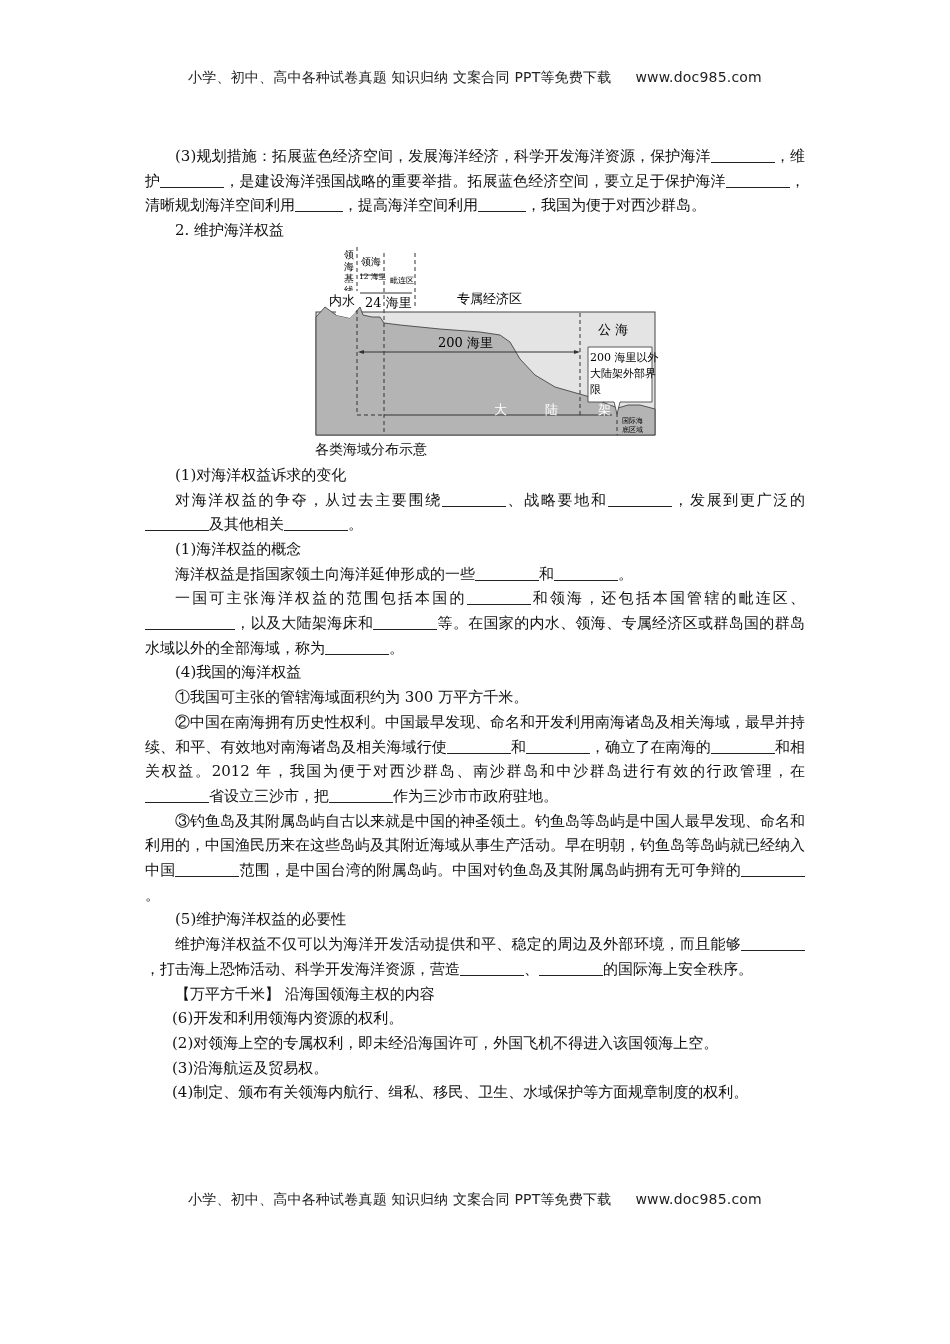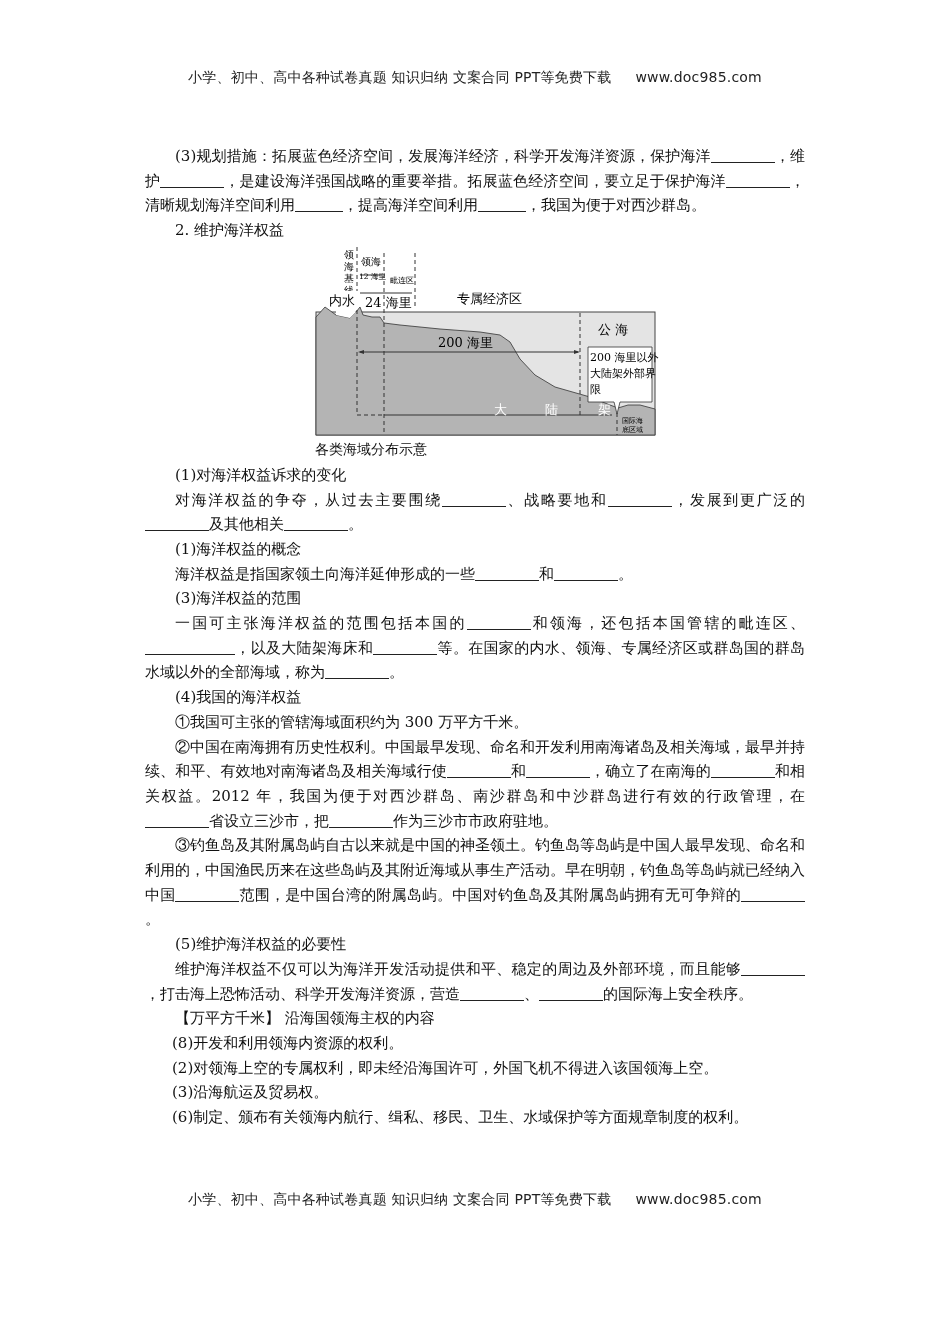--- a/index.html
+++ b/index.html
@@ -93,40 +93,39 @@
   </div>
 
   <p class="p">(1)对海洋权益诉求的变化</p>
   <p class="p">
     <span>对海洋权益的争夺，从过去主要围绕</span><span class="blank b64"></span><span>、战略要地和</span><span class="blank b64"></span><span>，发展到更广泛的</span><span class="blank b64"></span><span>及其他相关</span><span class="blank b64"></span><span>。</span>
   </p>
   <p class="p">(1)海洋权益的概念</p>
   <p class="p">
     <span>海洋权益是指国家领土向海洋延伸形成的一些</span><span class="blank b64"></span><span>和</span><span class="blank b64"></span><span>。</span>
   </p>
-  <p class="p">(3)海洋权益的范围</p>
   <p class="p">
     <span>一国可主张海洋权益的范围包括本国的</span><span class="blank b64"></span><span>和领海，还包括本国管辖的毗连区、</span><span class="blank b88"></span><span>，以及大陆架海床和</span><span class="blank b64"></span><span>等。在国家的内水、领海、专属经济区或群岛国的群岛水域以外的全部海域，称为</span><span class="blank b64"></span><span>。</span>
   </p>
   <p class="p">(4)我国的海洋权益</p>
   <p class="p">①我国可主张的管辖海域面积约为 300 万平方千米。</p>
   <p class="p">
     <span>②中国在南海拥有历史性权利。中国最早发现、命名和开发利用南海诸岛及相关海域，最早并持续、和平、有效地对南海诸岛及相关海域行使</span><span class="blank b64"></span><span>和</span><span class="blank b64"></span><span>，确立了在南海的</span><span class="blank b64"></span><span>和相关权益。2012 年，我国为便于对西沙群岛、南沙群岛和中沙群岛进行有效的行政管理，在</span><span class="blank b64"></span><span>省设立三沙市，把</span><span class="blank b64"></span><span>作为三沙市市政府驻地。</span>
   </p>
   <p class="p">
     <span>③钓鱼岛及其附属岛屿自古以来就是中国的神圣领土。钓鱼岛等岛屿是中国人最早发现、命名和利用的，中国渔民历来在这些岛屿及其附近海域从事生产活动。早在明朝，钓鱼岛等岛屿就已经纳入中国</span><span class="blank b64"></span><span>范围，是中国台湾的附属岛屿。中国对钓鱼岛及其附属岛屿拥有无可争辩的</span><span class="blank b64"></span><span>。</span>
   </p>
   <p class="p">(5)维护海洋权益的必要性</p>
   <p class="p">
     <span>维护海洋权益不仅可以为海洋开发活动提供和平、稳定的周边及外部环境，而且能够</span><span class="blank b64"></span><span>，打击海上恐怖活动、科学开发海洋资源，营造</span><span class="blank b64"></span><span>、</span><span class="blank b64"></span><span>的国际海上安全秩序。</span>
   </p>
   <p class="p guide-title">【万平方千米】    沿海国领海主权的内容</p>
   <div class="list">
-    <p class="p">(8)开发和利用领海内资源的权利。</p>
+    <p class="p">(6)开发和利用领海内资源的权利。</p>
     <p class="p">(2)对领海上空的专属权利，即未经沿海国许可，外国飞机不得进入该国领海上空。</p>
     <p class="p">(3)沿海航运及贸易权。</p>
-    <p class="p">(6)制定、颁布有关领海内航行、缉私、移民、卫生、水域保护等方面规章制度的权利。</p>
+    <p class="p">(4)制定、颁布有关领海内航行、缉私、移民、卫生、水域保护等方面规章制度的权利。</p>
   </div>
 </div>
 
 <div class="footer">
   <span>小学、初中、高中各种试卷真题  知识归纳  文案合同  PPT等免费下载</span><span class="url">www.doc985.com</span>
 </div>
 
 </body></html>

